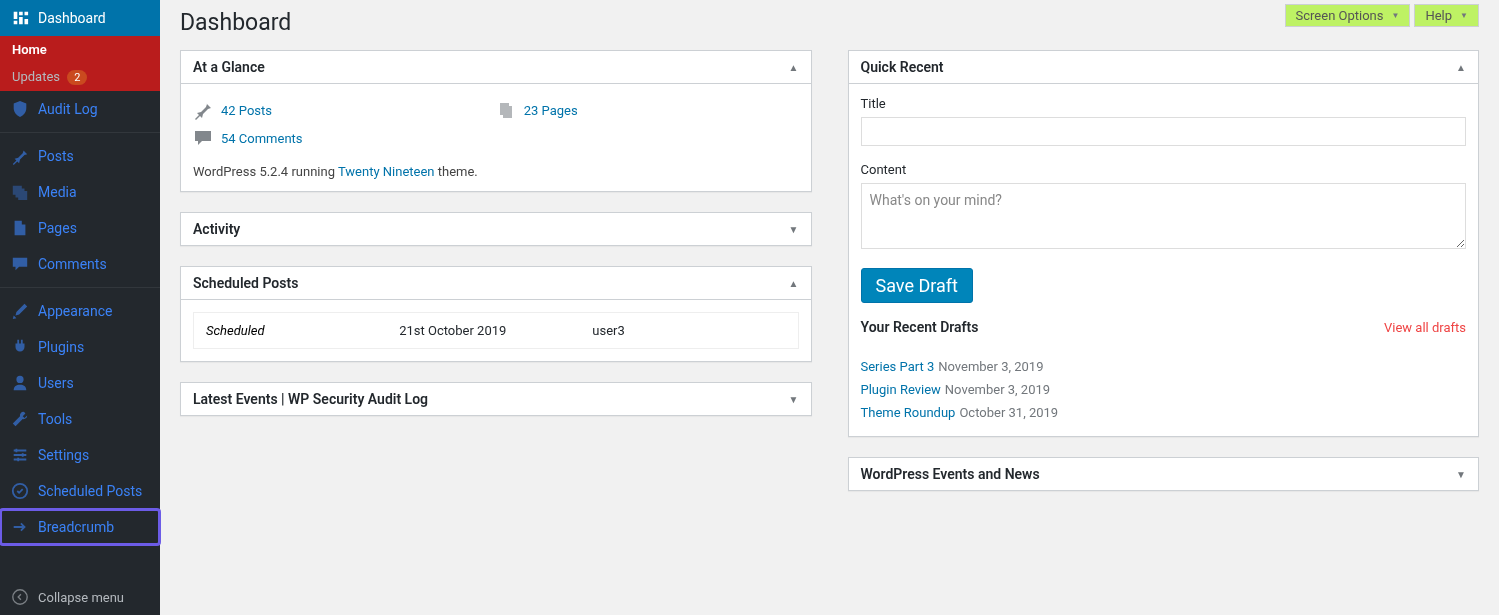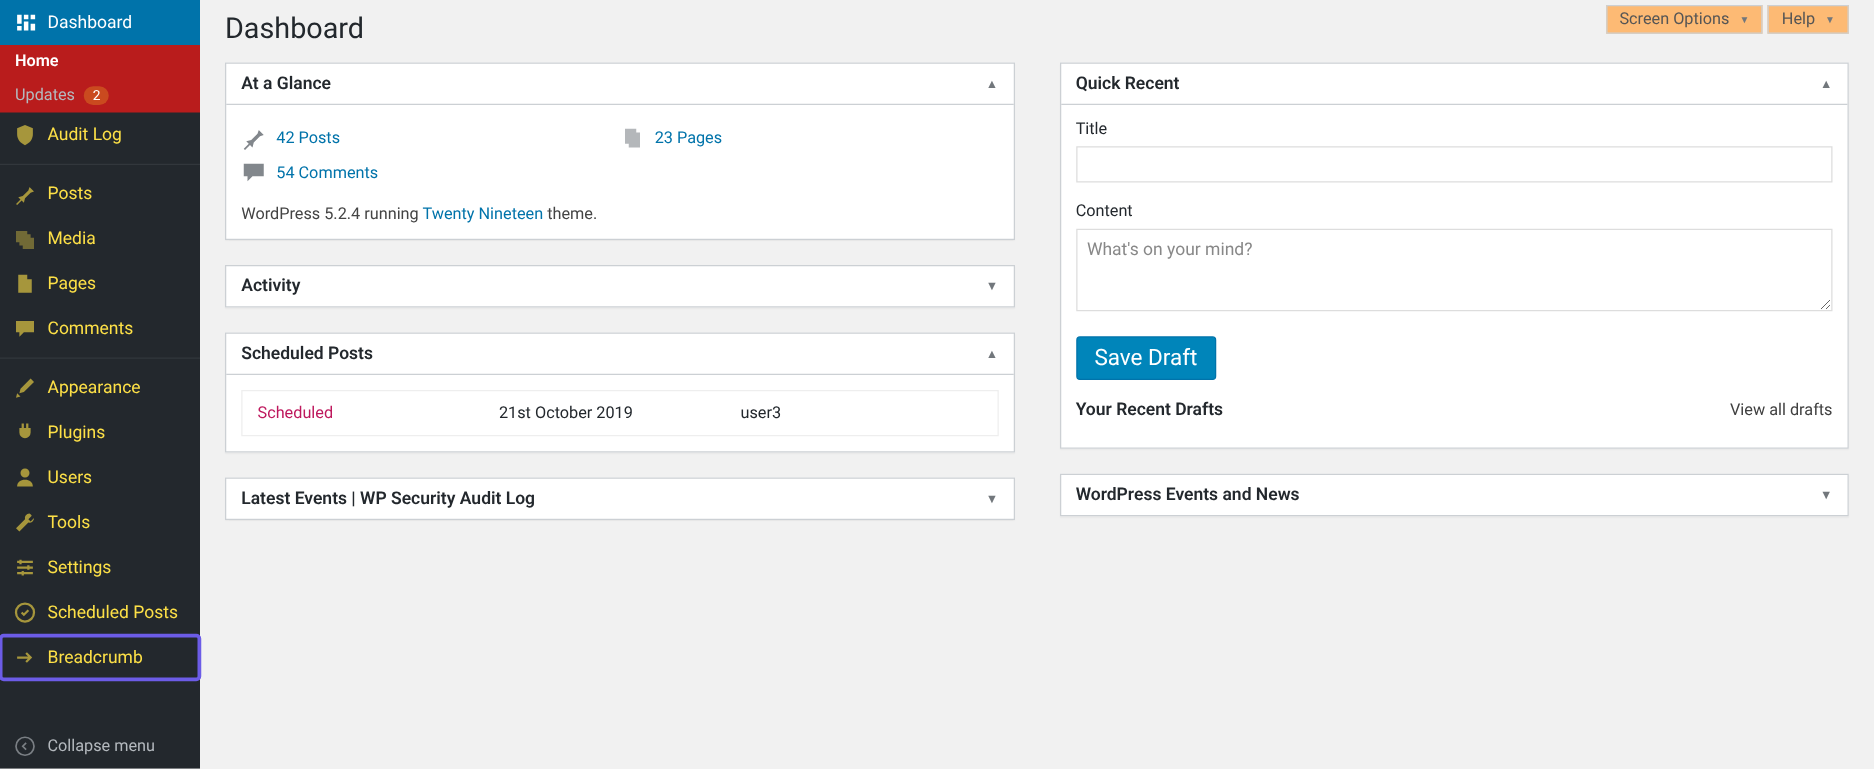--- a/index.html
+++ b/index.html
@@ -1,36 +1,36 @@
 <!DOCTYPE html>
 <html><head>
 <meta charset="utf-8">
 <style>
 * { margin: 0; padding: 0; box-sizing: border-box; font-family: -apple-system, BlinkMacSystemFont, "Segoe UI", Roboto, sans-serif; }
 body { background: #f1f1f1; display: flex; min-height: 615px; font-size: 13px; color: #23282d; }
 
 
 .sidebar { width: 160px; background: #23282d; color: #eee; flex-shrink: 0; display: flex; flex-direction: column; }
-.menu-item { display: flex; align-items: center; padding: 8px 10px; color: #fde047; cursor: pointer; font-size: 14px; }
+.menu-item { display: flex; align-items: center; padding: 8px 10px; color: #3b82f6; cursor: pointer; font-size: 14px; }
 .menu-item.current { background: #0073aa; color: #fff; position: relative; }
 .menu-item.current::after { content: ""; position: absolute; right: -8px; top: 50%; transform: translateY(-50%); border: 8px solid transparent; border-right-color: #f1f1f1; }
 .menu-icon { width: 20px; height: 20px; margin-right: 8px; display: flex; align-items: center; justify-content: center; opacity: 0.6; }
 .menu-item.current .menu-icon { opacity: 1; }
 .submenu { background: #b91c1c; }
 .submenu .sub-item { padding: 6px 12px; color: #b4b9be; cursor: pointer; font-size: 13px; }
 .submenu .sub-item.current-sub { color: #fff; font-weight: 600; }
 .update-badge { background: #ca4a1f; color: #fff; border-radius: 10px; padding: 1px 7px; font-size: 11px; margin-left: 4px; display: inline-block; }
 .menu-sep { border-top: 1px solid #32373c; margin: 5px 0; }
 .highlighted { outline: 3px solid #6c5ce7; outline-offset: -2px; border-radius: 3px; }
 .collapse-item { margin-top: auto; padding: 8px 10px; display: flex; align-items: center; color: #b4b9be; cursor: pointer; font-size: 13px; }
 
 
 .main { flex: 1; padding: 0 20px 20px; position: relative; }
 .top-buttons { position: absolute; top: 4px; right: 20px; display: flex; gap: 4px; }
-.top-btn { background: #fdba74; border: 1px solid #ccd0d4; padding: 3px 10px; font-size: 13px; cursor: pointer; display: flex; align-items: center; gap: 5px; color: #555; }
+.top-btn { background: #bef264; border: 1px solid #ccd0d4; padding: 3px 10px; font-size: 13px; cursor: pointer; display: flex; align-items: center; gap: 5px; color: #555; }
 .page-title { font-size: 23px; font-weight: 400; padding: 9px 0 4px; margin-bottom: 10px; }
 
 .cols { display: flex; gap: 36px; }
 .col { flex: 1; display: flex; flex-direction: column; gap: 20px; }
 
 .postbox { background: #fff; border: 1px solid #ccd0d4; box-shadow: 0 1px 1px rgba(0,0,0,.04); }
 .postbox-header { display: flex; justify-content: space-between; align-items: center; border-bottom: 1px solid #ccd0d4; padding: 8px 12px; }
 .postbox-header.no-border { border-bottom: none; }
 .postbox-title { font-size: 14px; font-weight: 600; }
 .toggle-arrow { color: #72777c; cursor: pointer; font-size: 10px; }
@@ -40,30 +40,30 @@
 .glance-item { width: 50%; display: flex; align-items: center; gap: 8px; padding: 4px 0; }
 .glance-item a { color: #0073aa; text-decoration: none; }
 .glance-icon { color: #82878c; width: 20px; display: flex; justify-content: center; }
 
 .version-line { color: #444; }
 .version-line a { color: #0073aa; text-decoration: none; }
 
 .sched-table { width: 100%; border: 1px solid #eee; }
 .sched-row { display: flex; padding: 10px 12px; }
 .sched-row > div { flex: 1; }
-.sched-row a { color: #be185d; text-decoration: none; }
+.sched-row a { color: #000000; text-decoration: none; font-style: italic; }
 
 .qd-label { display: block; margin-bottom: 6px; color: #23282d; }
 .qd-input { width: 100%; border: 1px solid #ddd; padding: 6px 8px; font-size: 13px; margin-bottom: 16px; }
 .qd-textarea { width: 100%; border: 1px solid #ddd; padding: 8px; font-size: 14px; height: 66px; resize: vertical; margin-bottom: 16px; font-family: inherit; }
 .qd-textarea::placeholder { color: #888; }
 .btn-primary { background: #0085ba; border: 1px solid #0073aa; color: #fff; padding: 6px 14px; font-size: 18px; cursor: pointer; border-radius: 3px; }
-.drafts-head { display: flex; justify-content: space-between; align-items: center; margin: 16px 0 10px; }
+.drafts-head { display: flex; justify-content: space-between; align-items: center; margin: 16px 0 20px; }
 .drafts-head h3 { font-size: 14px; font-weight: 600; }
-.drafts-head a { color: #404040; text-decoration: none; font-size: 13px; }
+.drafts-head a { color: #ef4444; text-decoration: none; font-size: 13px; }
 .draft-list li { list-style: none; padding: 4px 0; }
 .draft-list a { color: #0073aa; text-decoration: none; }
 .draft-list .date { color: #72777c; margin-left: 4px; }
 
 svg { width: 18px; height: 18px; }
 .menu-icon svg { fill: currentColor; }
 .glance-icon svg { fill: currentColor; width: 20px; height: 20px; }
 .tri-down::after { content: "▼"; font-size: 8px; margin-left: 3px; color: #72777c; }
 </style>
 </head>
@@ -298,20 +298,25 @@
           <label class="qd-label">Title</label>
           <input class="qd-input" type="text" style="">
           <label class="qd-label">Content</label>
           <textarea class="qd-textarea" placeholder="What's on your mind?" style=""></textarea>
           <button class="btn-primary">Save Draft</button>
 
           <div class="drafts-head">
             <h3>Your Recent Drafts</h3>
             <a href="#">View all drafts</a>
           </div>
+          <ul class="draft-list">
+            <li><a href="#">Series Part 3</a><span class="date">November 3, 2019</span></li>
+            <li><a href="#">Plugin Review</a><span class="date">November 3, 2019</span></li>
+            <li><a href="#">Theme Roundup</a><span class="date">October 31, 2019</span></li>
+          </ul>
         </div>
       </div>
 
       <div class="postbox">
         <div class="postbox-header no-border">
           <span class="postbox-title">WordPress Events and News</span>
           <span class="toggle-arrow">▼</span>
         </div>
       </div>
 

